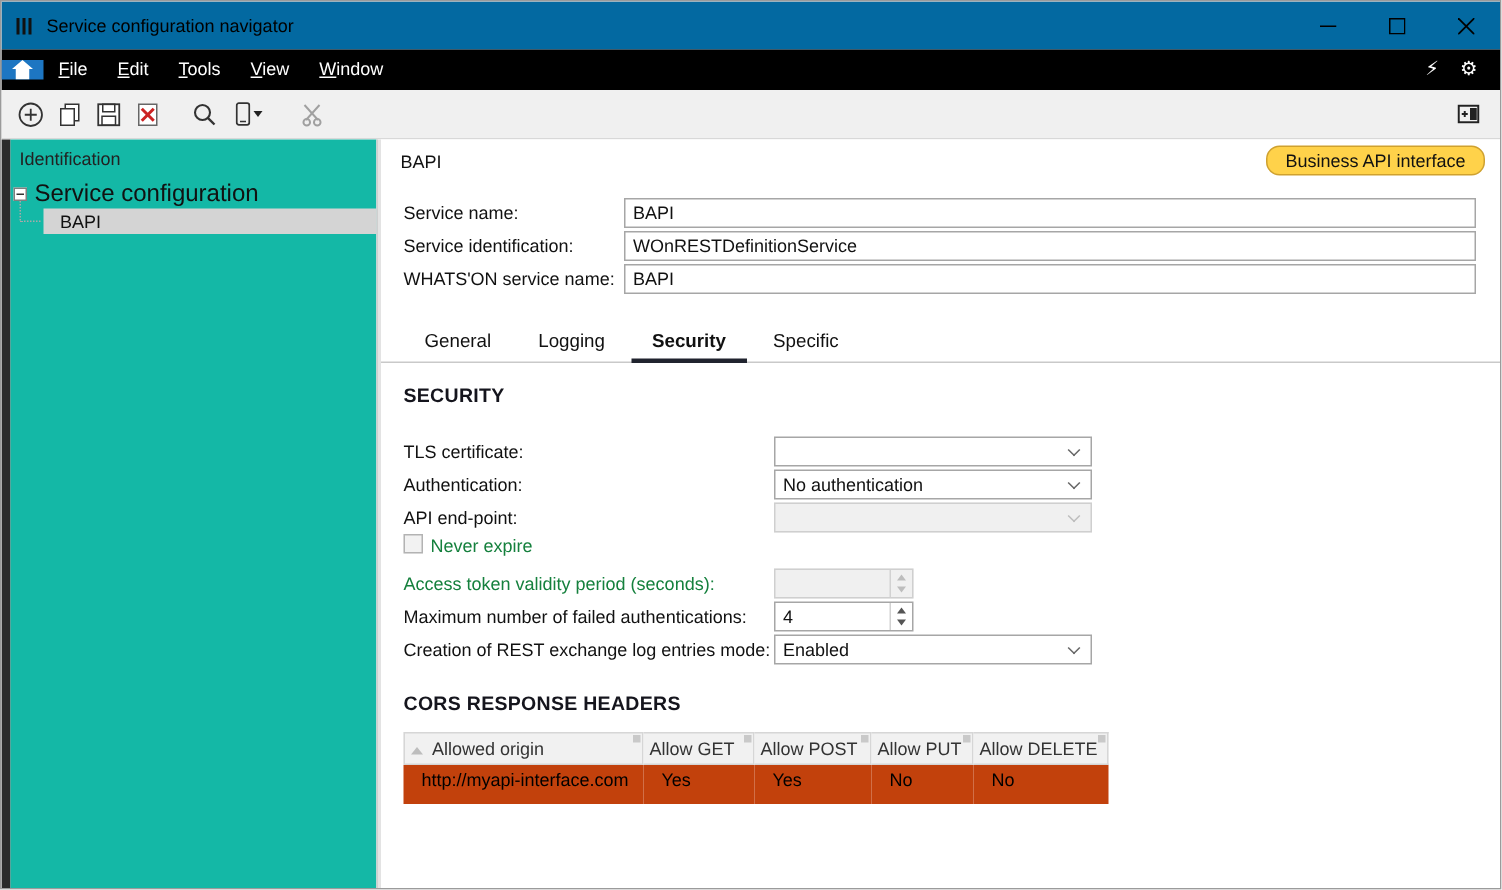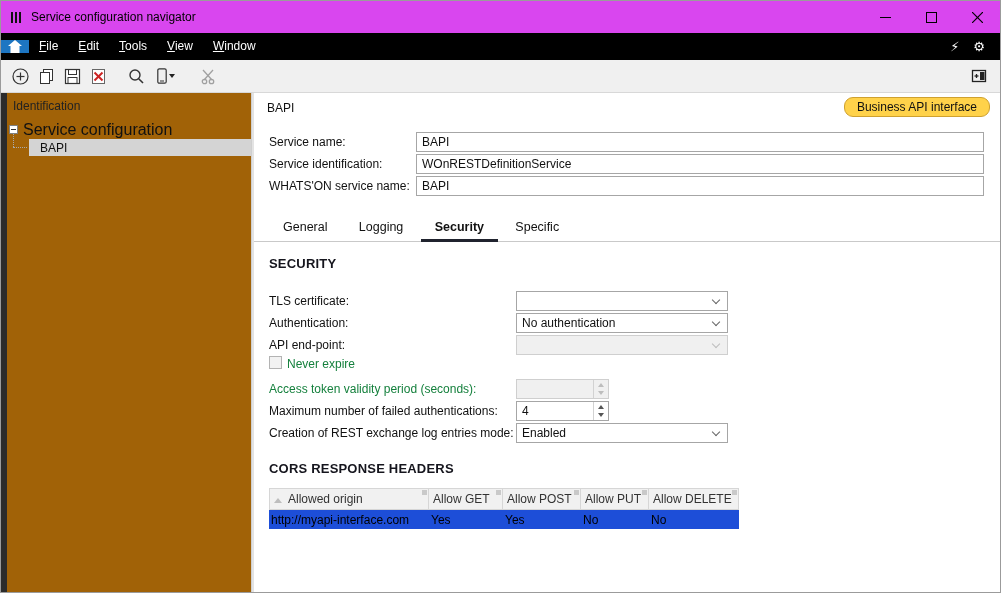--- a/index.html
+++ b/index.html
@@ -4,21 +4,21 @@
 <style>
   * { margin:0; padding:0; box-sizing:border-box; }
   html,body { background:#e8e8e8; }
   body { font-family:"Liberation Sans", sans-serif; }
   .window {
     position:relative; width:1001px; height:593px; background:#fff;
     border:1px solid #9b9b9b; overflow:hidden; font-size:12px; color:#111;
   }
 
   
-  .titlebar { position:absolute; left:0; top:0; right:0; height:32px; background:#d946ef; display:flex; align-items:center; }
+  .titlebar { position:absolute; left:0; top:0; right:0; height:32px; background:#0369a1; display:flex; align-items:center; }
   .app-icon { margin:0 8px 0 9px; display:flex; }
   .win-title { font-size:12px; color:#000; }
   .win-controls { margin-left:auto; display:flex; height:100%; }
   .win-btn { width:46px; height:100%; border:none; background:transparent; display:flex; align-items:center; justify-content:center; }
 
   
   .menubar { position:absolute; left:0; top:32px; right:0; height:27px; background:#000; display:flex; align-items:center; }
   .home-btn { width:28px; background:#1d76c2; display:flex; align-items:center; justify-content:center; }
   .menu-item { color:#fff; line-height:27px; padding:0 10px; font-size:12px; display:inline-block; }
   .menu-item::first-letter { text-decoration:underline; }
@@ -30,21 +30,21 @@
   .tool-btn { width:26px; height:26px; border:none; background:transparent; display:flex; align-items:center; justify-content:center; }
   .tool-gap { width:12px; }
   .caret-down { width:0; height:0; border-left:3px solid transparent; border-right:3px solid transparent; border-top:4px solid #222; margin-left:2px; }
   .toolbar-right { margin-left:auto; padding-right:8px; display:flex; }
 
   
   .content { position:absolute; left:0; top:92px; right:0; bottom:0; background:#fff; }
   .dock-strip { position:absolute; left:0; top:0; bottom:0; width:6px; background:#2b2b2b; }
 
   
-  .left-panel { position:absolute; left:6px; top:0; bottom:0; width:244px; background:#a16207; }
+  .left-panel { position:absolute; left:6px; top:0; bottom:0; width:244px; background:#14b8a6; }
   .panel-header { position:absolute; left:6px; top:6px; font-size:12px; color:#222; }
   .tree { position:absolute; left:0; top:24px; right:0; bottom:0; }
   .tree-root { position:absolute; left:2px; top:4px; height:17px; display:flex; align-items:center; }
   .expander { width:9px; height:9px; border:1px solid #7f7f7f; background:#fff; position:relative; margin-right:5px; flex:none; }
   .expander::after { content:""; position:absolute; left:1px; right:1px; top:3px; border-top:1px solid #333; }
   .tree-root-label { font-size:16px; color:#111; }
   .tc-v { position:absolute; left:6px; top:14px; height:16px; border-left:1px dotted #a9a9a9; }
   .tc-h { position:absolute; left:6px; top:30px; width:14px; border-top:1px dotted #a9a9a9; }
   .tree-child { position:absolute; left:22px; right:0; top:22px; height:17px; background:#d4d4d4; display:flex; align-items:center; padding-left:11px; }
   .tree-child-label { font-size:12px; color:#111; }
@@ -83,21 +83,21 @@
   .lbl-gray { color:#15803d; }
 
   
   .cors-table { position:absolute; left:15px; top:395px; }
   .thead { display:flex; }
   .th { position:relative; height:22px; line-height:21px; background:#f1f1f1; border-top:1px solid #d6d6d6; border-bottom:1px solid #d6d6d6; border-right:1px solid #d6d6d6; font-size:12px; color:#333; padding-left:4px; white-space:nowrap; overflow:hidden; }
   .th:first-child { border-left:1px solid #d6d6d6; }
   .filter-sq { position:absolute; top:1px; right:1px; width:5px; height:5px; background:#c9c9c9; }
   .sort { display:inline-block; width:0; height:0; border-left:4px solid transparent; border-right:4px solid transparent; border-bottom:5px solid #bdbdbd; margin-right:6px; }
   .trow { display:flex; }
-  .td { height:19px; line-height:21px; background:#1d4ed8; font-size:12px; color:#000; padding-left:2px; white-space:nowrap; overflow:hidden; }
+  .td { height:26px; line-height:21px; background:#c2410c; font-size:12px; color:#000; padding-left:12px; white-space:nowrap; overflow:hidden; }
   .w0 { width:160px; } .w1 { width:74px; } .w2 { width:78px; } .w3 { width:68px; } .w4 { width:90px; }
 </style>
 </head>
 <body>
 
 <div class="window">
 
   <div class="titlebar">
     <span class="app-icon">
       <svg width="13" height="13" viewBox="0 0 13 13">

